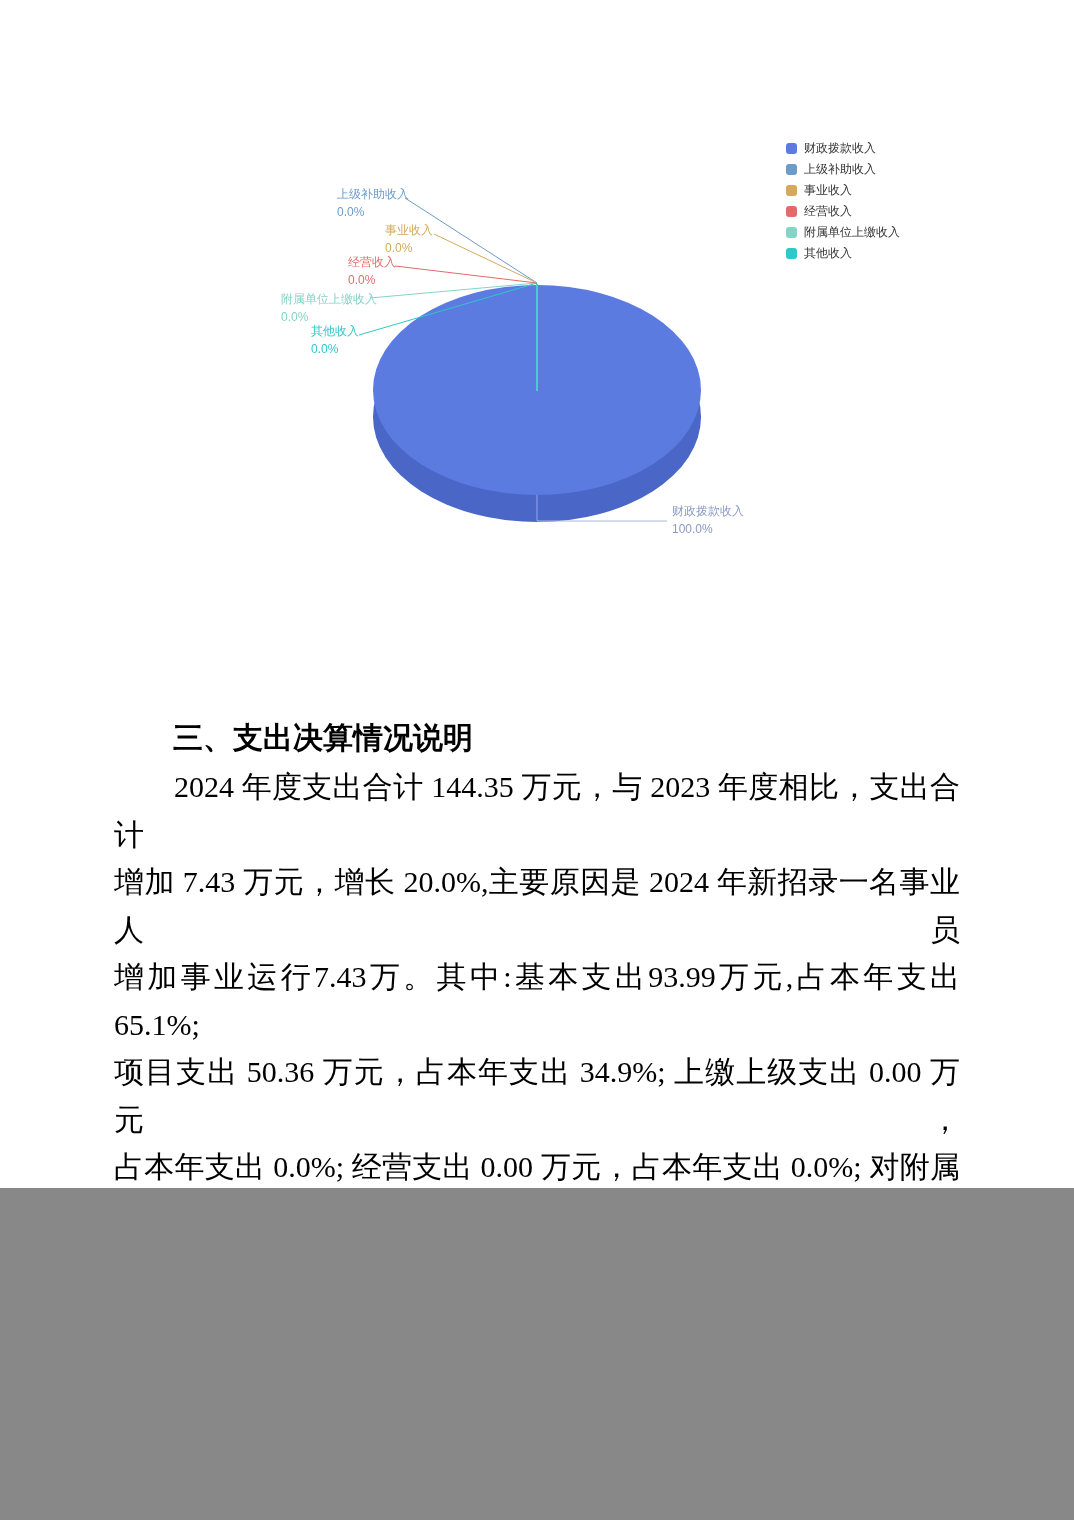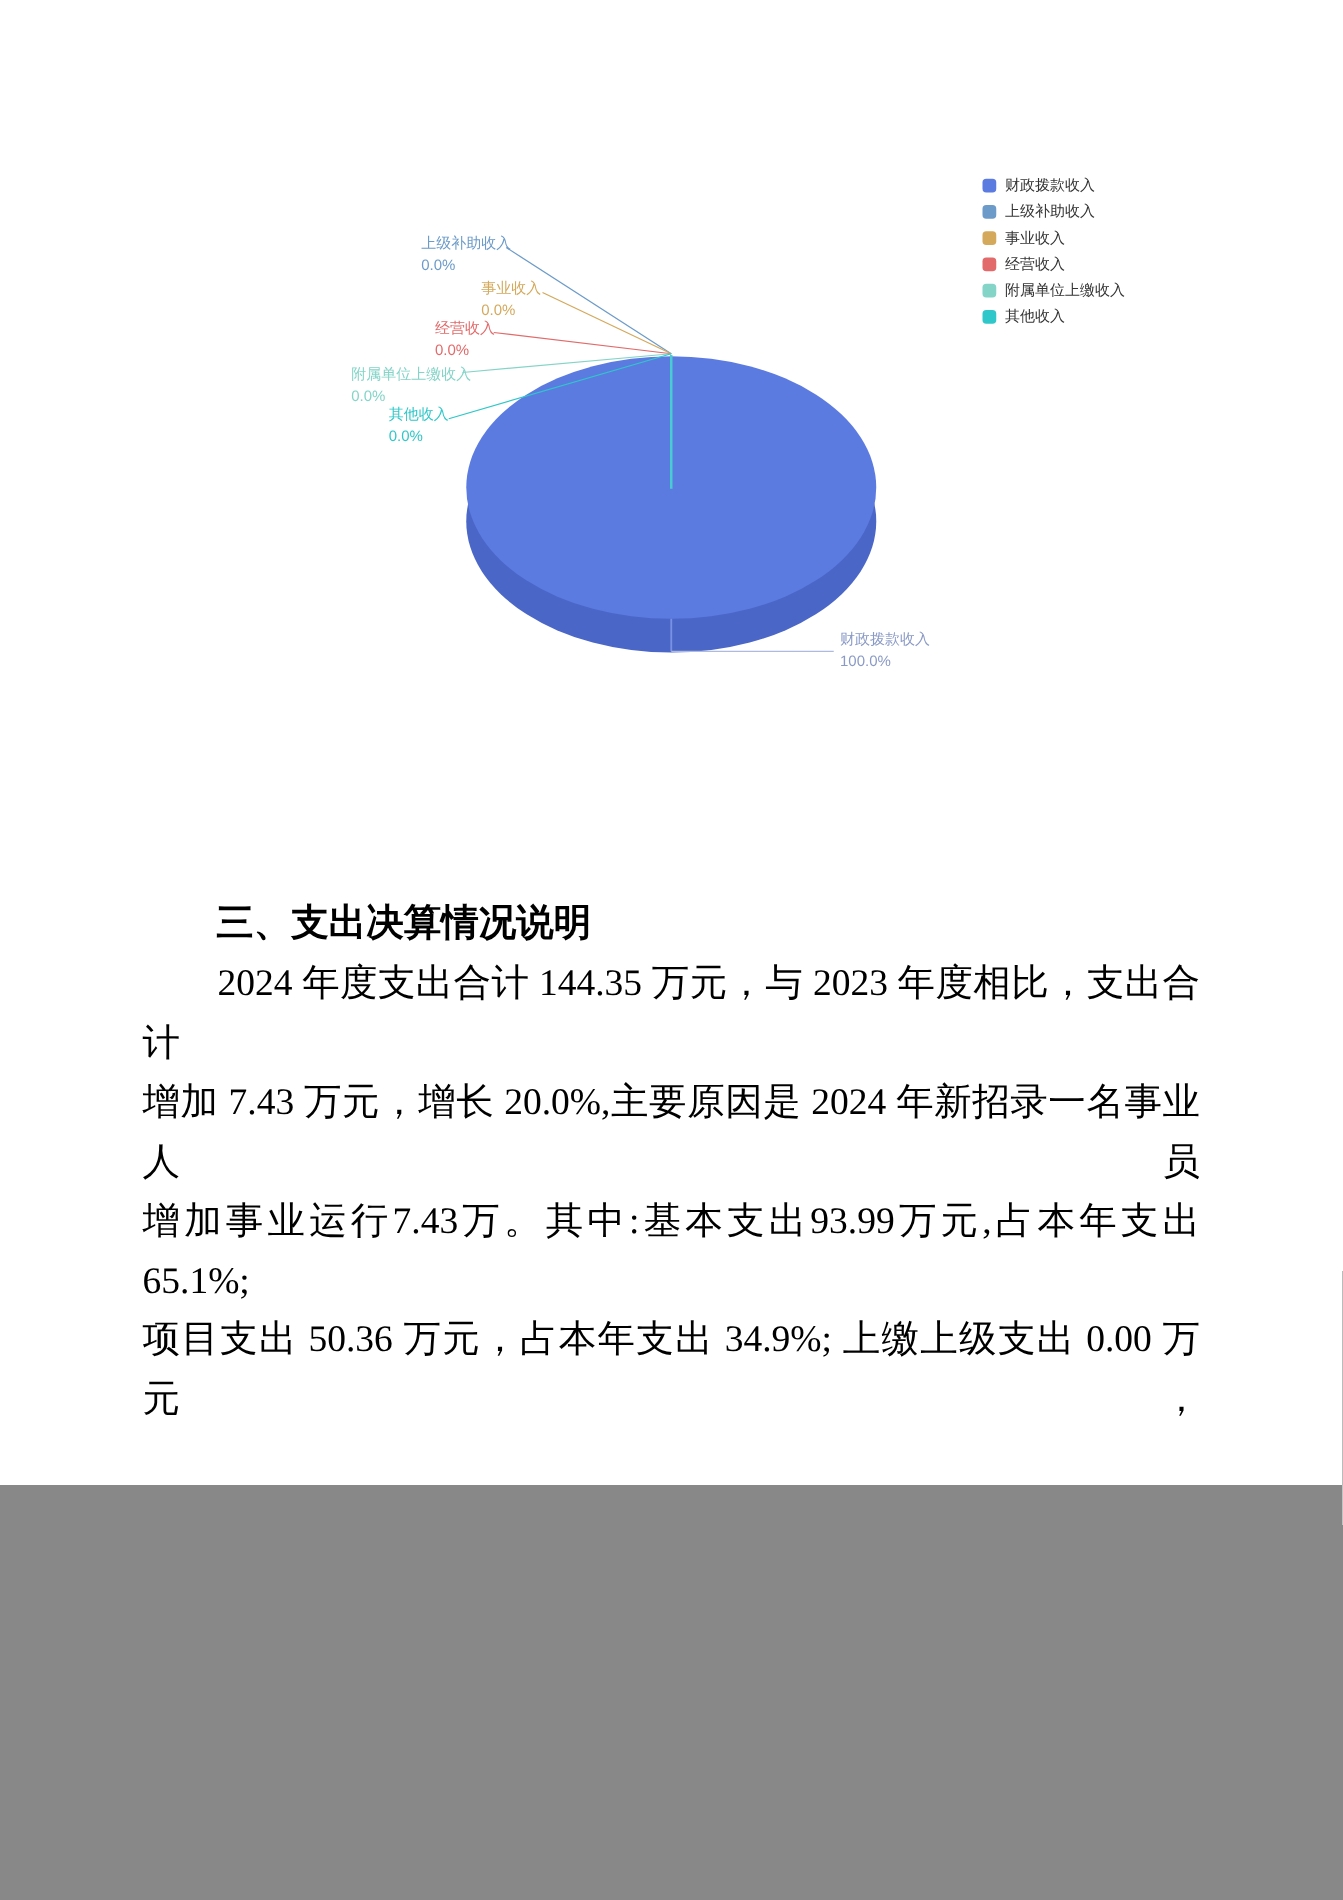--- a/index.html
+++ b/index.html
@@ -134,19 +134,20 @@
     </div>
   </div>
 
   <h2 class="heading">三、支出决算情况说明</h2>
 
   <div class="para">
     <div class="pline indent">2024 年度支出合计 144.35 万元，与 2023 年度相比，支出合计</div>
     <div class="pline">增加 7.43 万元，增长 20.0%,主要原因是 2024 年新招录一名事业人员</div>
     <div class="pline">增加事业运行7.43万。其中:基本支出93.99万元,占本年支出65.1%;</div>
     <div class="pline">项目支出 50.36 万元，占本年支出 34.9%; 上缴上级支出 0.00 万元，</div>
+    <div class="pline">占本年支出 0.0%; 经营支出 0.00 万元，占本年支出 0.0%; 对附属</div>
   </div>
 
   <div class="caption">图 3：支出决算结构</div>
 
   <div class="pagenum">13</div>
 
 </div>
 
 </body></html>

